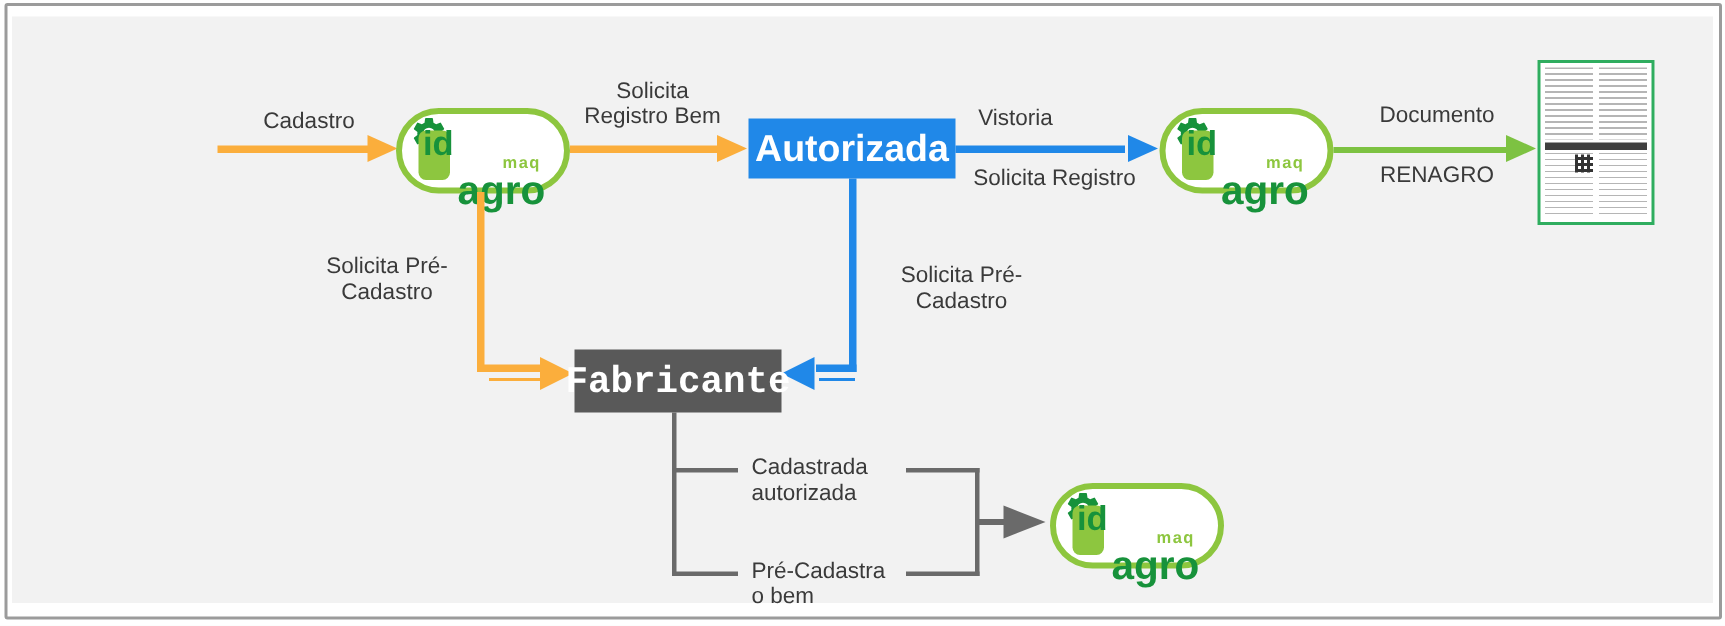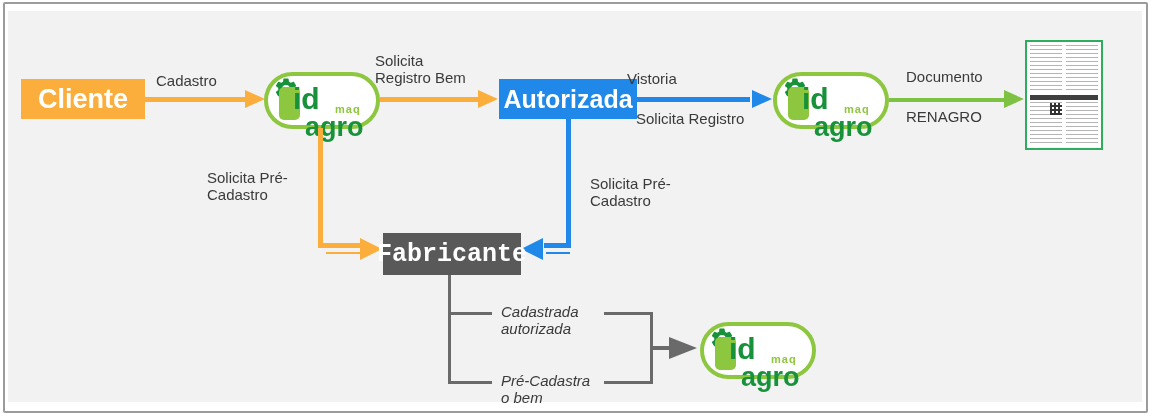--- a/index.html
+++ b/index.html
@@ -13,38 +13,38 @@
   .frame{position:absolute;left:3px;top:2px;width:1141px;height:407px;
          border:2px solid #9B9B9B;border-radius:2px;background:#fff;}
   .panel{position:absolute;left:8px;top:11px;width:1134px;height:391px;background:#F2F2F2;}
 
   .node{position:absolute;display:flex;align-items:center;justify-content:center;
         color:#fff;font-weight:bold;}
   .node-cliente{left:13px;top:68px;width:124px;height:40px;background:var(--orange);font-size:27px;}
   .node-autorizada{left:491px;top:68px;width:138px;height:40px;background:var(--blue);font-size:25px;}
   .node-fabricante{left:375px;top:222px;width:138px;height:42px;background:var(--nodegray);font-size:25px;font-family:Liberation Mono, monospace;}
 
-  .lbl{position:absolute;font-size:15px;line-height:17px;color:var(--ink);}
-  .lbl.left{text-align:left;font-style:italic;}
+  .lbl{position:absolute;font-size:15px;line-height:17px;color:var(--ink);text-align:center;}
+  .lbl.left{text-align:left;}
 
   .hline,.vline{position:absolute;}
   .tri{position:absolute;width:0;height:0;}
   .tri.r-or{border:9px solid transparent;border-right:0;border-left:20px solid var(--orange);}
   .tri.r-bl{border:9px solid transparent;border-right:0;border-left:20px solid var(--blue);}
   .tri.r-gr{border:9px solid transparent;border-right:0;border-left:20px solid var(--agreen);}
   .tri.r-or-big{border:11px solid transparent;border-right:0;border-left:22px solid var(--orange);}
   .tri.l-bl-big{border:11px solid transparent;border-left:0;border-right:22px solid var(--blue);}
   .tri.r-gray{border:11px solid transparent;border-right:0;border-left:28px solid var(--linegray);}
 
   .logo{position:absolute;width:108px;height:49px;background:#fff;
         border:4px solid var(--lgreen);border-radius:30px;}
   .logo .gear{position:absolute;left:5px;top:0px;width:26px;height:26px;fill:var(--dgreen);}
   .logo .phone{position:absolute;left:11px;top:11px;width:21px;height:33px;
                background:var(--lgreen);border-radius:5px;}
-  .logo .lg-id{position:absolute;left:25px;top:6px;font-size:30px;font-weight:bold;color:var(--dgreen);}
+  .logo .lg-id{position:absolute;left:14px;top:6px;font-size:23px;font-weight:bold;color:var(--dgreen);}
   .logo .lg-agro{position:absolute;left:37px;top:6px;font-size:27px;font-weight:bold;color:var(--dgreen);margin-top:30px;}
   .logo .lg-maq{position:absolute;left:67px;top:27px;font-size:11px;font-weight:bold;
                 color:var(--lgreen);letter-spacing:1px;}
 
   .doc{position:absolute;left:1017px;top:29px;width:78px;height:110px;background:#fff;
        border:2px solid var(--docgreen);box-sizing:border-box;padding:3px;
        display:flex;flex-direction:column;}
   .doc-top{flex:0 0 48px;display:flex;gap:4px;}
   .doc-lines{flex:1;background:repeating-linear-gradient(to bottom,#B5B5B5 0 1px,transparent 1px 4px);}
   .doc-band{height:5px;background:#3F3F3F;margin:2px 0;}
@@ -55,21 +55,20 @@
           background-image:repeating-linear-gradient(0deg,#333 0 2px,transparent 2px 4px),
                            repeating-linear-gradient(90deg,#333 0 2px,#fff 2px 4px);}
 </style>
 </head>
 <body>
 
 <div class="stage">
   <div class="frame"></div>
   <div class="panel">
 
-    <div class="node node-cliente">Cliente</div>
 
     <div class="hline" style="left:137px;top:86px;width:102px;height:5px;background:var(--orange)"></div>
     <div class="tri r-or" style="left:237px;top:79px"></div>
     <div class="lbl" style="left:148px;top:61px;width:100px">Cadastro</div>
 
     <div class="logo" style="left:256px;top:61px">
       <svg class="gear" viewBox="0 0 24 24">
         <path d="M19.14 12.94c.04-.3.06-.61.06-.94 0-.32-.02-.64-.07-.94l2.03-1.58a.49.49 0 0 0 .12-.61l-1.92-3.32a.49.49 0 0 0-.59-.22l-2.39.96c-.5-.38-1.03-.7-1.62-.94l-.36-2.54a.48.48 0 0 0-.48-.41h-3.84c-.24 0-.43.17-.47.41L9.25 5.35c-.59.24-1.13.57-1.62.94L5.24 5.33a.49.49 0 0 0-.59.22L2.74 8.87c-.12.21-.08.47.12.61l2.03 1.58c-.05.3-.09.63-.09.94s.02.64.07.94l-2.03 1.58a.49.49 0 0 0-.12.61l1.92 3.32c.12.22.37.29.59.22l2.39-.96c.5.38 1.03.7 1.62.94l.36 2.54c.05.24.24.41.48.41h3.84c.24 0 .44-.17.47-.41l.36-2.54c.59-.24 1.13-.56 1.62-.94l2.39.96c.22.08.47 0 .59-.22l1.92-3.32a.49.49 0 0 0-.12-.61l-2.01-1.58zM12 15.6A3.6 3.6 0 1 1 12 8.4a3.6 3.6 0 0 1 0 7.2z"></path>
       </svg>
       <div class="phone"></div>

